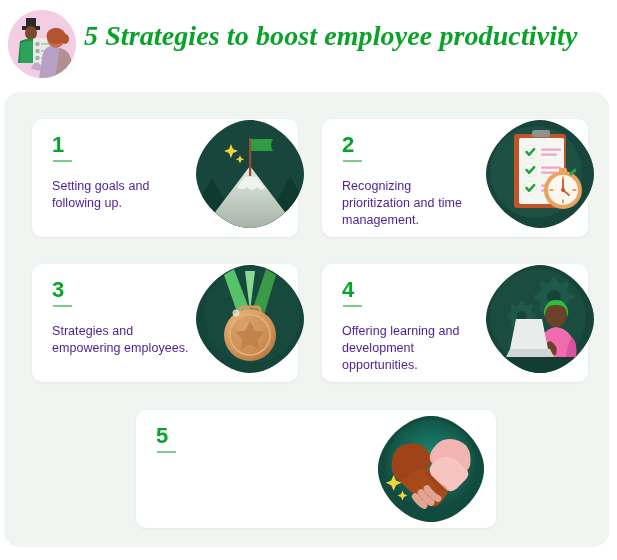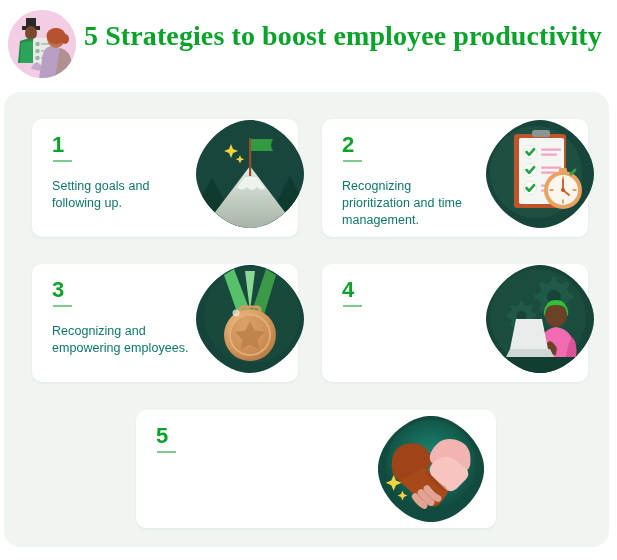--- a/index.html
+++ b/index.html
@@ -17,20 +17,21 @@
 
   
   .header {
     position: absolute;
     left: 0;
     top: 0;
     width: 611px;
     height: 92px;
     display: flex;
     align-items: center;
+    font-style: italic;
   }
   .header-badge {
     position: absolute;
     left: 8px;
     top: 10px;
     width: 68px;
     height: 68px;
     border-radius: 50%;
     background: #f2cde4;
     overflow: hidden;
@@ -93,21 +94,21 @@
   .card-rule {
     width: 19px;
     height: 2px;
     background: #7dcb8e;
     margin: 3px 0 8px 1px;
   }
   .card-desc {
     font-family: "Liberation Sans", sans-serif;
     font-size: 12.5px;
     line-height: 17px;
-    color: #0f766e;
+    color: #4c1d95;
     letter-spacing: 0.05px;
     margin-top: 16px;
   }
 
   .card-art {
     position: absolute;
     right: -12px;
     top: -5px;
     width: 120px;
     height: 120px;
@@ -246,21 +247,21 @@
       <path d="M83 76 l6 5" stroke="#d4662f" stroke-width="2" stroke-linecap="round"></path>
       <circle cx="83" cy="76" r="2" fill="#c0552a"></circle>
     </svg>
   </div>
 </div>
 
 <div class="card card-3">
   <div class="card-text">
     <div class="card-num">3</div>
     <div class="card-rule"></div>
-    <div class="card-desc">Recognizing and empowering employees.</div>
+    <div class="card-desc">Strategies and empowering employees.</div>
   </div>
   <div class="card-art">
     <svg viewBox="0 0 120 120">
       <defs>
         <clipPath id="sq3">
           <path d="M60 6 C86 6 114 34 114 60 C114 86 86 114 60 114 C34 114 6 86 6 60 C6 34 34 6 60 6 Z"></path>
         </clipPath>
         <radialGradient id="med3" cx="38%" cy="32%" r="72%">
           <stop offset="0%" stop-color="#f0c08a"></stop>
           <stop offset="60%" stop-color="#d79a5e"></stop>
@@ -284,20 +285,21 @@
       <path d="M60 62 l4.6 9.4 l10.4 1.5 l-7.5 7.3 l1.8 10.3 l-9.3 -4.9 l-9.3 4.9 l1.8 -10.3 l-7.5 -7.3 l10.4 -1.5 z" fill="#bd8049" opacity="0.85"></path>
       <circle cx="46" cy="54" r="3.5" fill="#f6e7d3" opacity="0.8"></circle>
     </svg>
   </div>
 </div>
 
 <div class="card card-4">
   <div class="card-text">
     <div class="card-num">4</div>
     <div class="card-rule"></div>
+    <div class="card-desc">Offering learning and development opportunities.</div>
   </div>
   <div class="card-art">
     <svg viewBox="0 0 120 120">
       <defs>
         <clipPath id="sq4">
           <path d="M60 6 C86 6 114 34 114 60 C114 86 86 114 60 114 C34 114 6 86 6 60 C6 34 34 6 60 6 Z"></path>
         </clipPath>
       </defs>
       <g clip-path="url(#sq4)">
         <rect x="0" y="0" width="120" height="120" fill="#164439"></rect>

